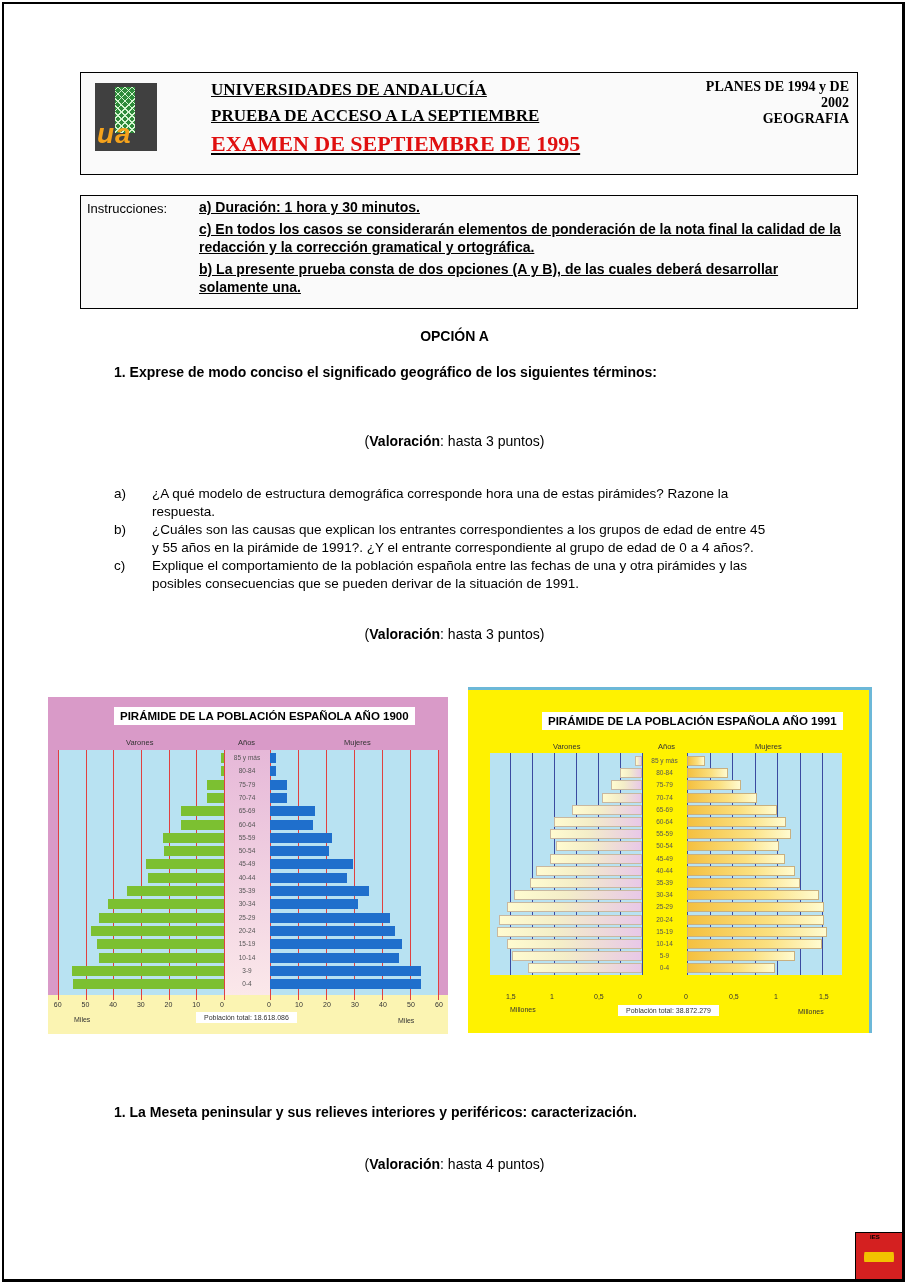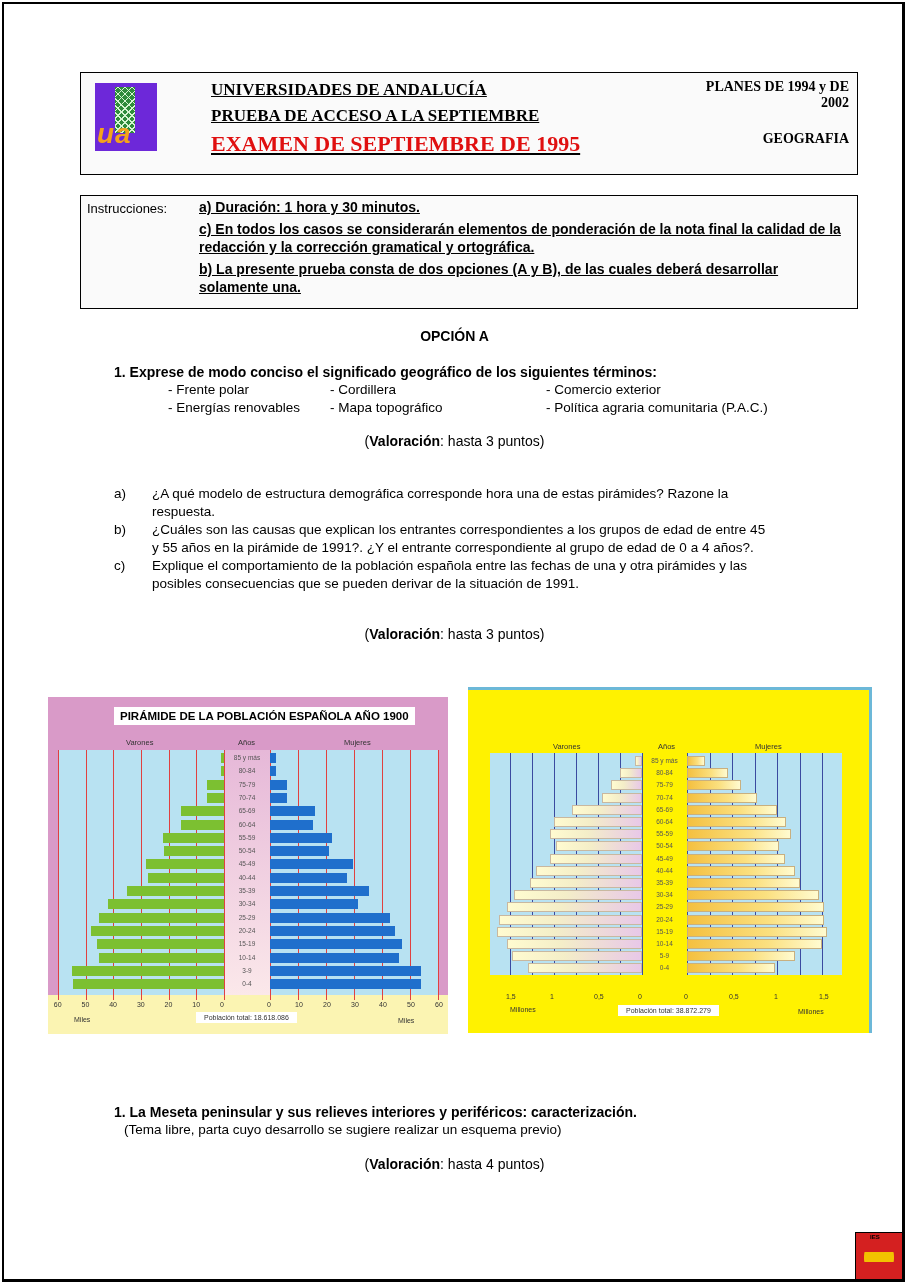--- a/index.html
+++ b/index.html
@@ -1,28 +1,28 @@
 <!DOCTYPE html>
 <html><head>
 <meta charset="utf-8">
 <style>
   * { box-sizing: border-box; margin: 0; padding: 0; }
   body { width: 909px; height: 1286px; background: #ffffff; font-family: "Liberation Sans", sans-serif; color: #000; position: relative; overflow: hidden; }
   .page-border { position: absolute; left: 2px; top: 2px; width: 903px; height: 1280px; border: 2px solid #000; border-right-width: 3px; border-bottom-width: 3px; }
   .header-box { position: absolute; left: 80px; top: 72px; width: 778px; height: 103px; border: 1px solid #000; background: #fafafa; }
-  .logo { position: absolute; left: 14px; top: 10px; width: 62px; height: 68px; background: #6d28d9; }
+  .logo { position: absolute; left: 14px; top: 10px; width: 62px; height: 68px; background: #404040; }
   .logo .tower { position: absolute; left: 20px; top: 4px; width: 20px; height: 46px; background: #2e8b3a;
      background-image: repeating-linear-gradient(45deg, transparent 0 4px, #d6f5d2 4px 5px), repeating-linear-gradient(-45deg, transparent 0 4px, #d6f5d2 4px 5px); }
   .logo .ua { position: absolute; left: 2px; top: 38px; width: 58px; height: 26px; font-family: "Liberation Sans", sans-serif; font-weight: bold; font-style: italic; font-size: 28px; color: #f4a21c; line-height: 26px; letter-spacing: 1px; }
   .h-center { position: absolute; left: 130px; top: 4px; width: 450px; text-align: left; font-family: "Liberation Serif", serif; font-weight: bold; text-decoration: underline; }
   .h-line1 { font-size: 17px; line-height: 24px; margin-top: 1px; }
   .h-line2 { font-size: 17px; line-height: 24px; margin-top: 2px; }
   .h-line3 { font-size: 22px; line-height: 28px; color: #e01010; margin-top: 2px; font-weight: normal; font-weight: bold; }
   .h-right { position: absolute; left: 618px; top: 6px; width: 150px; text-align: right; font-family: "Liberation Serif", serif; font-weight: bold; font-size: 14px; line-height: 16px; }
-  .h-right .subj { margin-top: 20px; }
+  .h-right .subj { }
   .instr-box { position: absolute; left: 80px; top: 195px; width: 778px; height: 114px; border: 1px solid #000; background: #fafafa; }
   .instr-label { position: absolute; left: 6px; top: 5px; font-size: 13px; }
   .instr-items { position: absolute; left: 118px; top: 2px; width: 645px; font-weight: bold; font-size: 14px; line-height: 18px; }
   .instr-items p { margin-bottom: 4px; text-decoration: underline; }
   .opcion { position: absolute; left: 0; width: 909px; top: 328px; text-align: center; font-weight: bold; font-size: 14px; }
   .q { position: absolute; left: 114px; width: 660px; font-size: 14px; line-height: 18px; }
   .q .qtitle { font-weight: bold; }
   .terms { position: relative; height: 38px; font-size: 13.5px; }
   .terms span { position: absolute; }
   .val { position: absolute; left: 0; width: 909px; text-align: center; font-size: 14px; }
@@ -67,28 +67,20 @@
     <p>a) Duración:  1 hora y 30  minutos.</p>
     <p>c)  En todos los casos se considerarán elementos de ponderación de la nota final la calidad de la redacción y la corrección gramatical y ortográfica.</p>
     <p>b) La presente prueba consta de dos opciones (A y B), de las cuales deberá desarrollar solamente una.</p>
   </div>
 </div>
 
 <div class="opcion">OPCIÓN A</div>
 
 <div class="q" style="top:363px;">
   <div class="qtitle">1. Exprese de modo conciso el significado geográfico de los siguientes términos:</div>
-  <div class="terms">
-    <span style="left:54px;top:0;">- Frente polar</span>
-    <span style="left:216px;top:0;">- Cordillera</span>
-    <span style="left:432px;top:0;">- Comercio exterior</span>
-    <span style="left:54px;top:18px;">- Energías renovables</span>
-    <span style="left:216px;top:18px;">- Mapa topográfico</span>
-    <span style="left:432px;top:18px;">- Política agraria comunitaria (P.A.C.)</span>
-  </div>
 </div>
 <div class="val" style="top:433px;">(<b>Valoración</b><span>: hasta 3 puntos)</span></div>
 
 <div class="q" style="top:485px;">
   <div class="sub">
       <span class="lbl">a)</span>
       <span>¿A qué modelo de estructura demográfica corresponde hora una de estas pirámides? Razone la respuesta.</span>
     </div>
   <div class="sub">
       <span class="lbl">b)</span>
@@ -192,20 +184,21 @@
     <div class="ageLbl" style="left:176px;top:256.5px;width:46px;">10-14</div>
     <div class="bar" style="left:23.650000000000006px;top:268.8px;width:152.35px;background:#7cc031;"></div>
     <div class="bar" style="left:222px;top:268.8px;width:151.2px;background:#1f6fcc;"></div>
     <div class="ageLbl" style="left:176px;top:269.8px;width:46px;">3-9</div>
     <div class="bar" style="left:25.034999999999997px;top:282.1px;width:150.965px;background:#7cc031;"></div>
     <div class="bar" style="left:222px;top:282.1px;width:151.2px;background:#1f6fcc;"></div>
     <div class="ageLbl" style="left:176px;top:283.1px;width:46px;">0-4</div>
   </div>
 
 <div class="pyr" id="pyr1991" style="left:468px;top:687px;width:404px;height:346px;background:#fff200;border-top:3px solid #6cb8d8;border-right:3px solid #6cb8d8;">
+  <div class="pyr-title" style="left:74px;top:22px;">PIRÁMIDE DE LA POBLACIÓN ESPAÑOLA AÑO 1991</div>
   <div class="small" style="left:85px;top:52px;font-size:7.5px;">Varones</div>
   <div class="small" style="left:190px;top:52px;font-size:7.5px;">Años</div>
   <div class="small" style="left:287px;top:52px;font-size:7.5px;">Mujeres</div>
   <div style="position:absolute;left:22px;top:63px;width:152px;height:222px;background:#b8e2f2;"></div>
   <div style="position:absolute;left:219px;top:63px;width:155px;height:222px;background:#b8e2f2;"></div>
   <div id="p2-grid"></div>
   <div id="p2-bars"></div>
   <div class="small" style="left:42px;top:316px;">Millones</div>
   <div class="small" style="left:330px;top:318px;">Millones</div>
   <div class="pop-total" style="left:150px;top:315px;">Población total: 38.872.279</div>
@@ -282,20 +275,19 @@
     <div class="bar" style="left:43.75999999999999px;top:261.2px;width:130.24px;height:10px;background:linear-gradient(90deg,#fffbd0,#f4eec8 40%,#e8c8e8);border:1px solid #c8b8a0;"></div>
     <div class="bar" style="left:219px;top:261.2px;width:108px;height:10px;background:linear-gradient(90deg,#f4c040,#fbe080 60%,#fffbd0);border:1px solid #c8b080;"></div>
     <div class="ageLbl" style="left:174px;top:262.2px;width:45px;">5-9</div>
     <div class="bar" style="left:59.599999999999994px;top:273.4px;width:114.4px;height:10px;background:linear-gradient(90deg,#fffbd0,#f4eec8 40%,#e8c8e8);border:1px solid #c8b8a0;"></div>
     <div class="bar" style="left:219px;top:273.4px;width:88.2px;height:10px;background:linear-gradient(90deg,#f4c040,#fbe080 60%,#fffbd0);border:1px solid #c8b080;"></div>
     <div class="ageLbl" style="left:174px;top:274.4px;width:45px;">0-4</div>
   </div>
 
 <div class="q" style="top:1103px;">
   <div class="qtitle">1. La Meseta peninsular y sus relieves interiores y periféricos: caracterización.</div>
-  <div style="font-size:13.5px;padding-left:10px;">(Tema libre, parta cuyo desarrollo se sugiere realizar un esquema previo)</div>
 </div>
 <div class="val" style="top:1156px;">(<b>Valoración</b><span>: hasta 4 puntos)</span></div>
 
 <div class="footer-logo">
   <div class="txt">IES</div>
   <div class="inner"></div>
 </div>
 
 </body></html>

